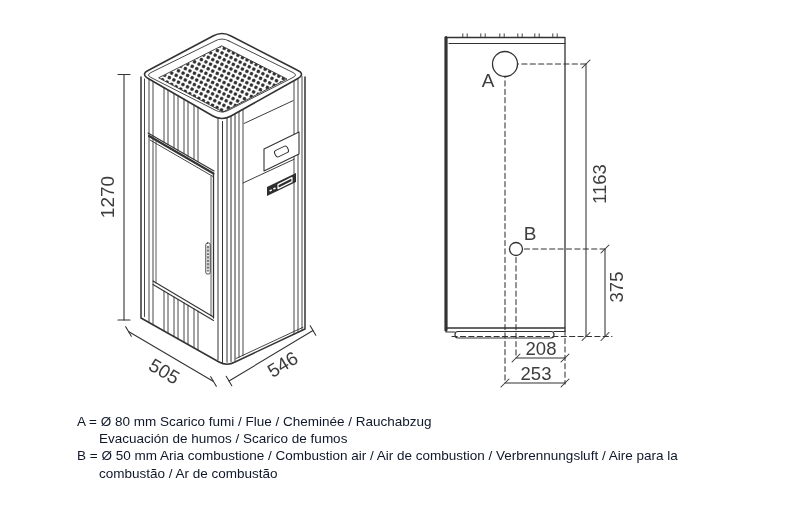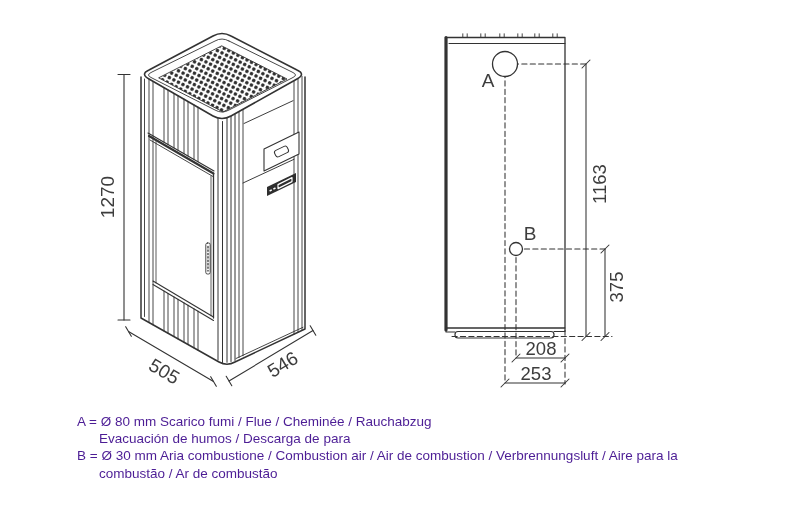--- a/index.html
+++ b/index.html
@@ -15,21 +15,21 @@
   svg.drawing text {
     font-family: "Liberation Sans", sans-serif;
     fill: #3d3d3d;
   }
   .legend {
     position: absolute;
     left: 77px;
     top: 413px;
     font-size: 13.5px;
     line-height: 17.2px;
-    color: #4c1d95;
+    color: #0f172a;
     white-space: nowrap;
   }
   .legend .indent { padding-left: 22px; }
 </style>
 </head>
 <body>
 
 <div class="canvas">
 
   <svg class="drawing" width="790" height="520" viewBox="0 0 790 520">
@@ -166,18 +166,18 @@
     <text x="488" y="87" text-anchor="middle" font-size="19">A</text>
     <text x="530" y="240" text-anchor="middle" font-size="19">B</text>
     <text transform="translate(606,184) rotate(-90)" text-anchor="middle" font-size="18.5">1163</text>
     <text transform="translate(623,287) rotate(-90)" text-anchor="middle" font-size="18.5">375</text>
     <text x="541" y="355" text-anchor="middle" font-size="18.5">208</text>
     <text x="536" y="380" text-anchor="middle" font-size="18.5">253</text>
   </svg>
 
   <div class="legend">
     <div>A = Ø 80 mm  Scarico fumi / Flue / Cheminée / Rauchabzug</div>
-    <div class="indent">Evacuación de humos / Descarga de para</div>
-    <div>B = Ø 30 mm  Aria combustione / Combustion air / Air de combustion / Verbrennungsluft / Aire para la</div>
+    <div class="indent">Evacuación de humos / Scarico de fumos</div>
+    <div>B = Ø 50 mm  Aria combustione / Combustion air / Air de combustion / Verbrennungsluft / Aire para la</div>
     <div class="indent">combustão / Ar de combustão</div>
   </div>
 
 </div>
 
 </body></html>

